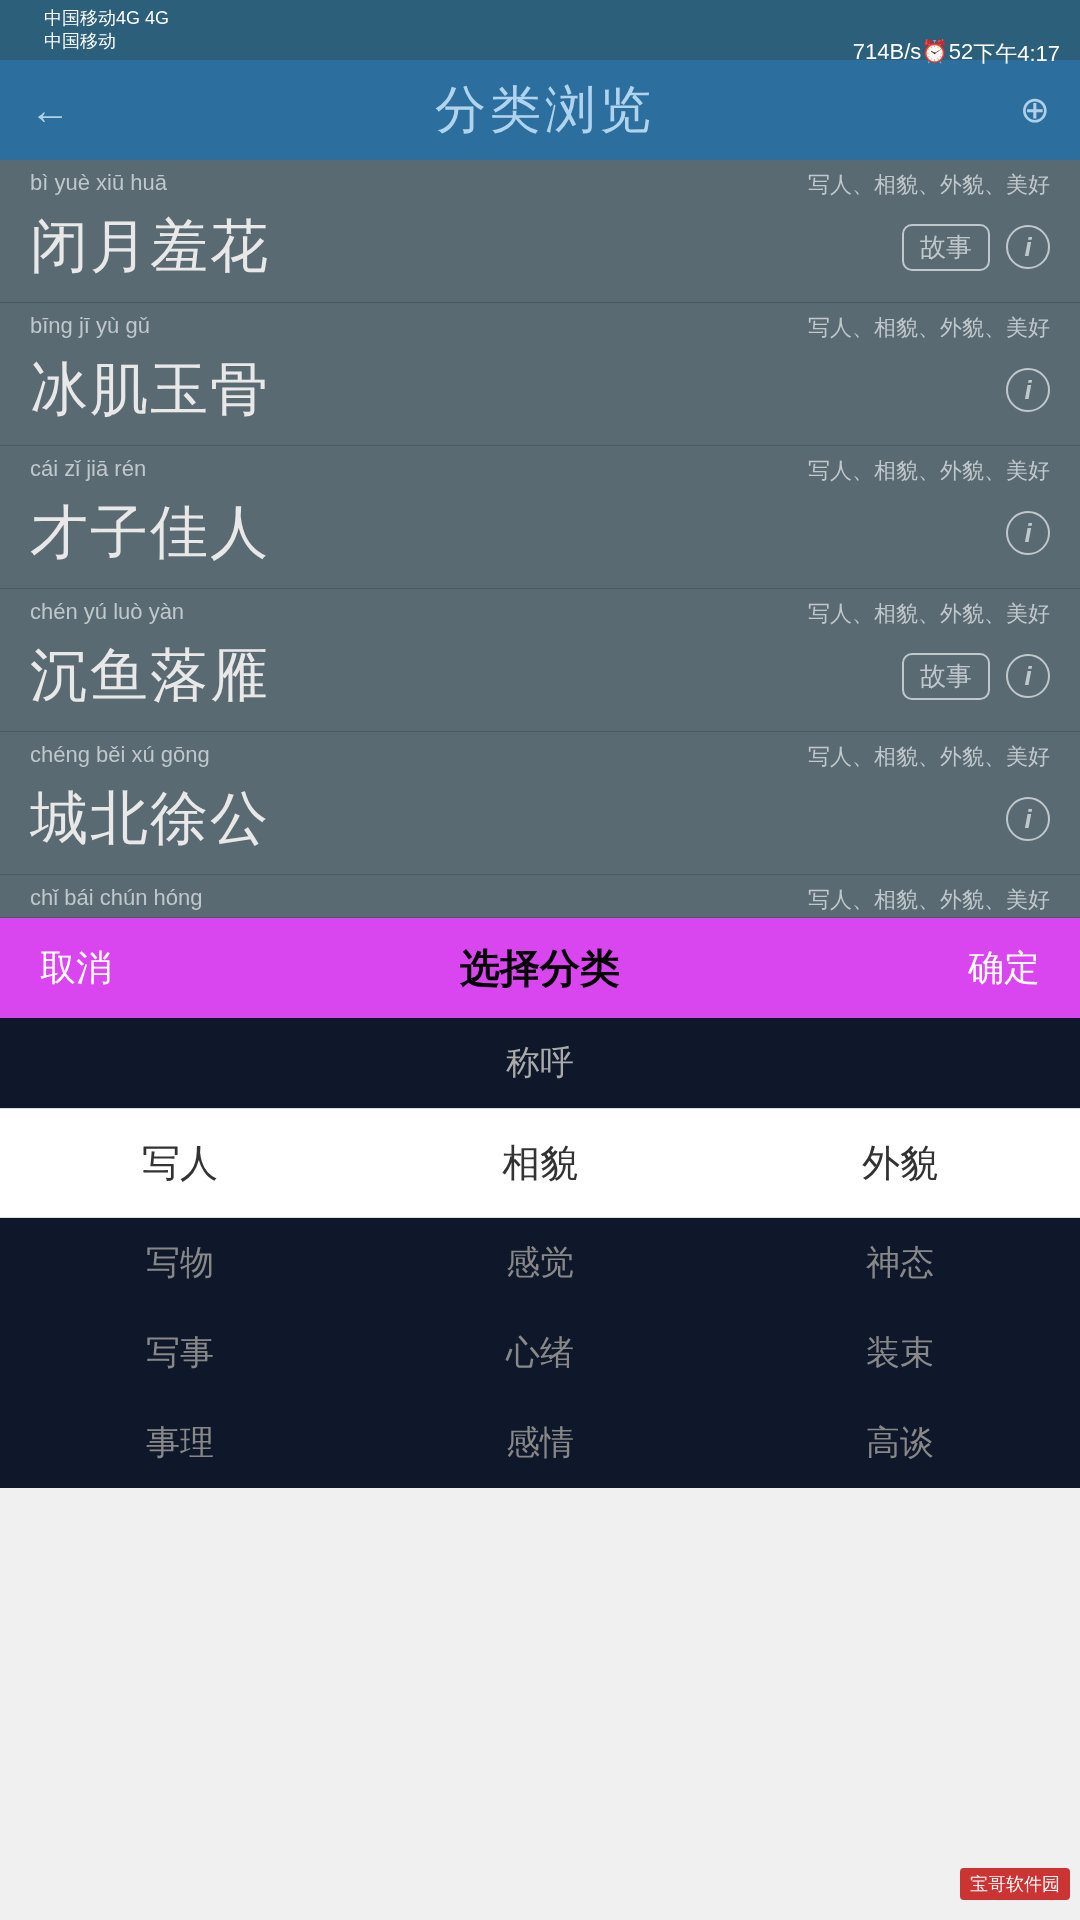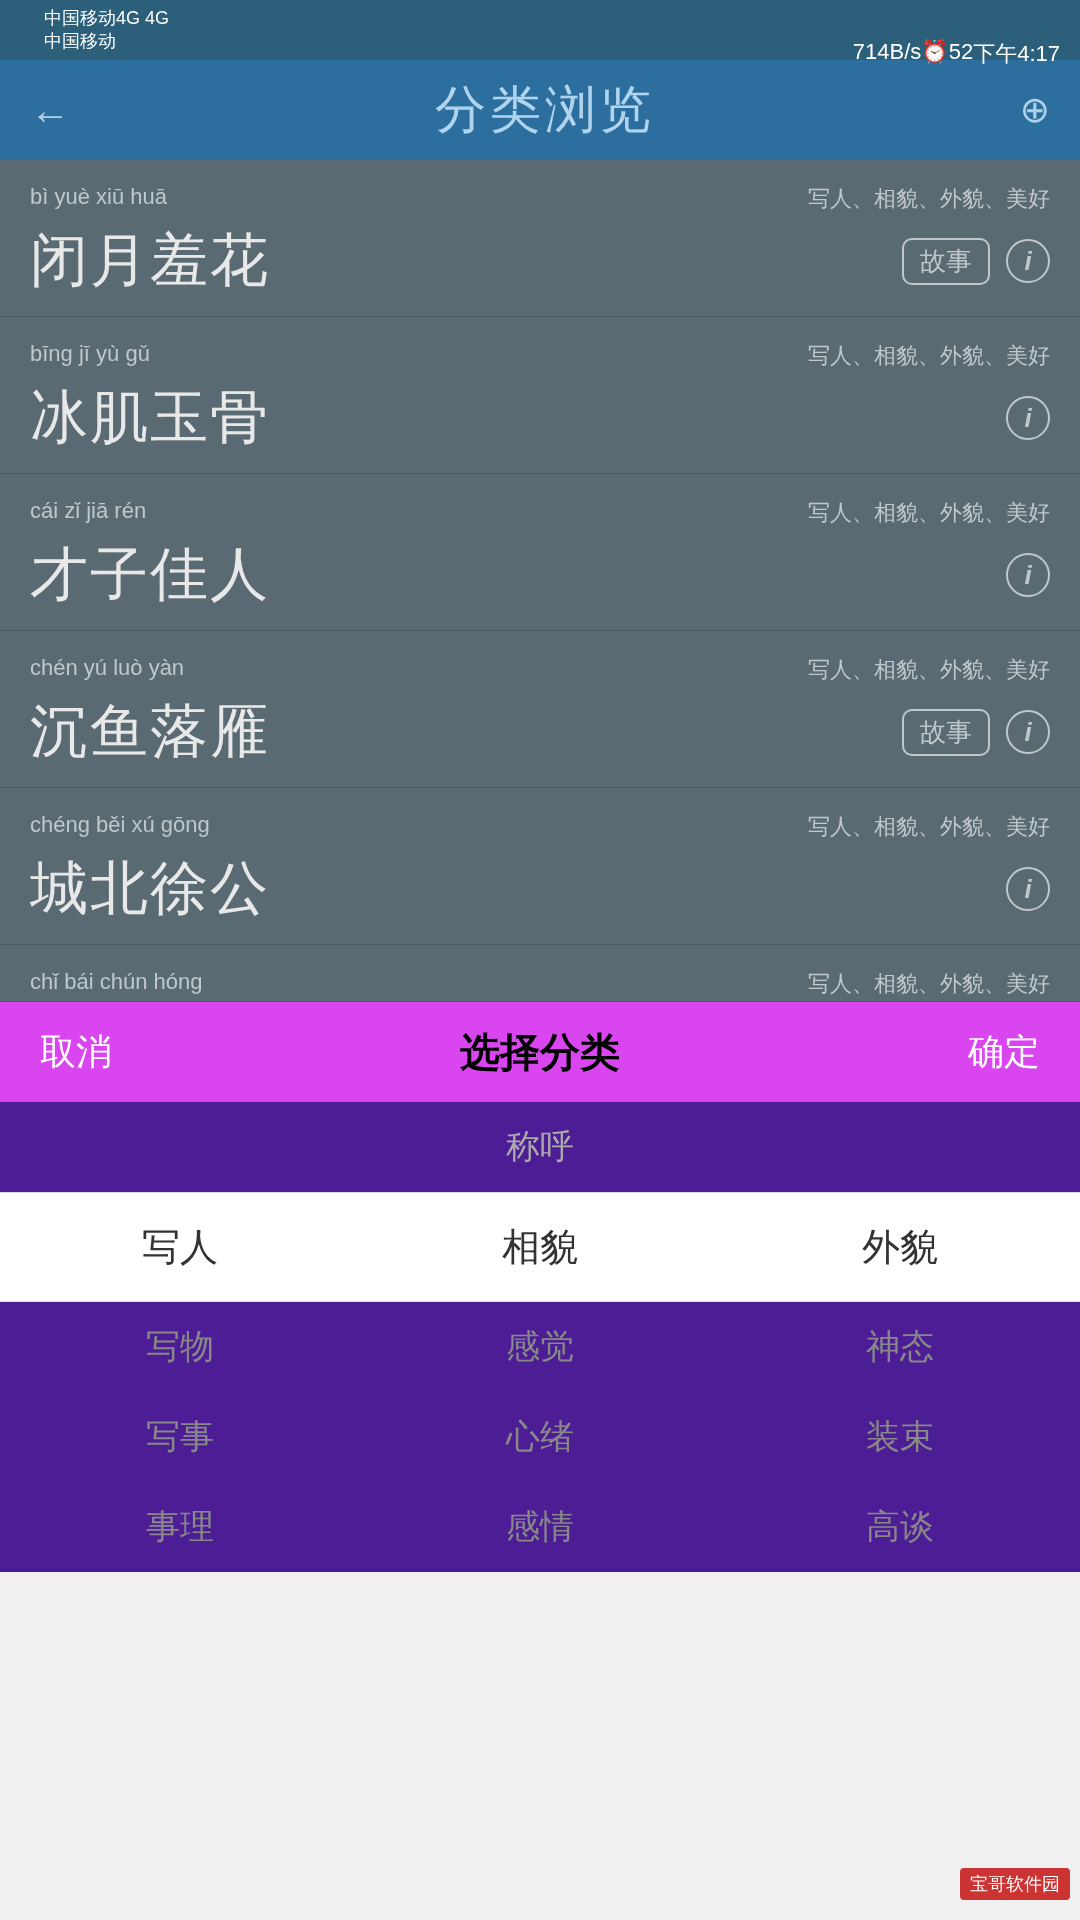--- a/index.html
+++ b/index.html
@@ -60,21 +60,21 @@
       background: #5a6a72;
       overflow: hidden;
     }
 
     .list-item {
       border-bottom: 1px solid #4a5a62;
       padding: 0;
     }
 
     .list-item-pinyin {
-      padding: 24px 30px 2px 30px;
+      padding: 10px 30px 2px 30px;
       font-size: 22px;
       color: #c0c8cc;
       display: flex;
       justify-content: space-between;
     }
 
     .list-item-tags {
       color: #c0c8cc;
       font-size: 22px;
     }
@@ -144,21 +144,21 @@
     }
 
     .dialog-confirm {
       color: #ffffff;
       font-size: 36px;
     }
 
     
     .picker-area {
       width: 100%;
-      background: #4c1d95;
+      background: #0f172a;
       padding: 0;
     }
 
     .picker-row {
       display: flex;
       justify-content: center;
       align-items: center;
       width: 100%;
     }
 

